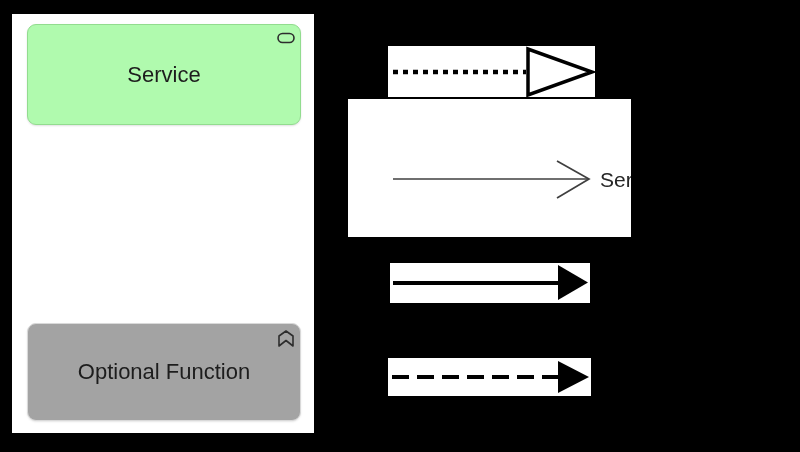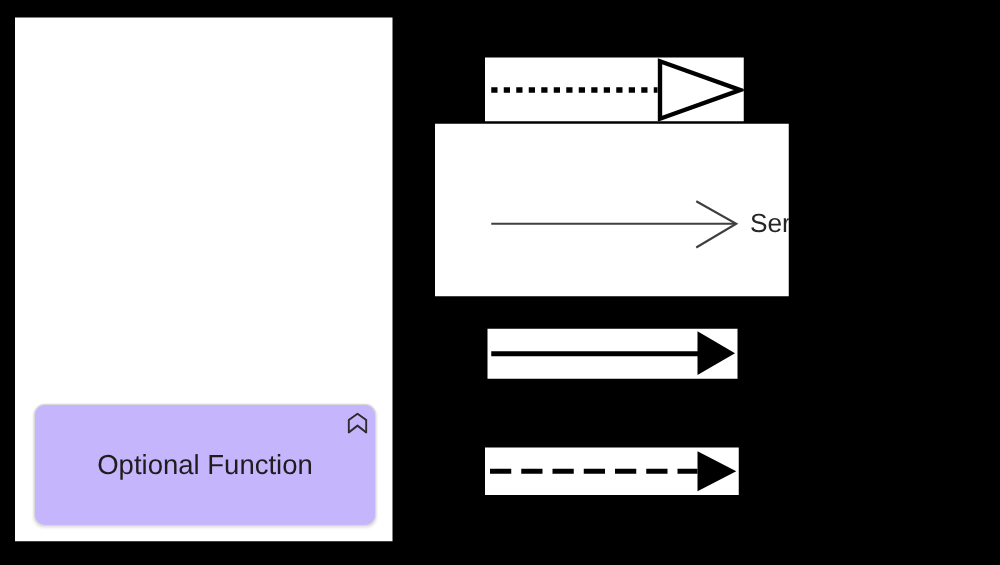--- a/index.html
+++ b/index.html
@@ -18,21 +18,21 @@
     border-radius:9px;
   }
   .shape .label {
     font-size:22px; color:#1d1d1d; white-space:nowrap;
   }
   .shape-green {
     background:#b0faae; border:1px solid #92dc8f;
     box-shadow:0 1px 2px rgba(0,0,0,0.12);
   }
   .shape-gray {
-    background:#c4b5fd; border:1px solid #d9d9d9;
+    background:#a3a3a3; border:1px solid #d9d9d9;
     box-shadow:0 1px 2px rgba(0,0,0,0.10);
   }
   .shape-service      { top:10px;  height:101px; }
   .shape-recommended  { top:156px; height:96px;  }
   .shape-optional     { top:309px; height:98px;  }
   .corner-icon { position:absolute; }
   .oval-icon    { top:7px; right:5px; }
   .chevron-icon { top:6px; right:6px; }
 
   .rel { position:absolute; background:#ffffff; }
@@ -46,20 +46,26 @@
     font-size:21px; color:#262626; white-space:nowrap;
   }
 </style>
 </head>
 <body>
 
 <div class="stage">
 
   <div class="panel">
 
+    <div class="shape shape-green shape-service">
+      <svg class="corner-icon oval-icon" width="18" height="12" viewBox="0 0 18 12">
+        <rect x="1" y="1.5" width="16" height="9" rx="4.5" ry="4.5" fill="none" stroke="#2d2d2d" stroke-width="1.6"></rect>
+      </svg>
+      <span class="label">Service</span>
+    </div>
 
 
     <div class="shape shape-gray shape-optional">
       <svg class="corner-icon chevron-icon" width="16" height="17" viewBox="0 0 16 17">
         <path d="M1 16 L1 6 L8 1 L15 6 L15 16 L8 10.5 Z" fill="none" stroke="#2d2d2d" stroke-width="1.6" stroke-linejoin="round"></path>
       </svg>
       <span class="label">Optional Function</span>
     </div>
 
   </div>

